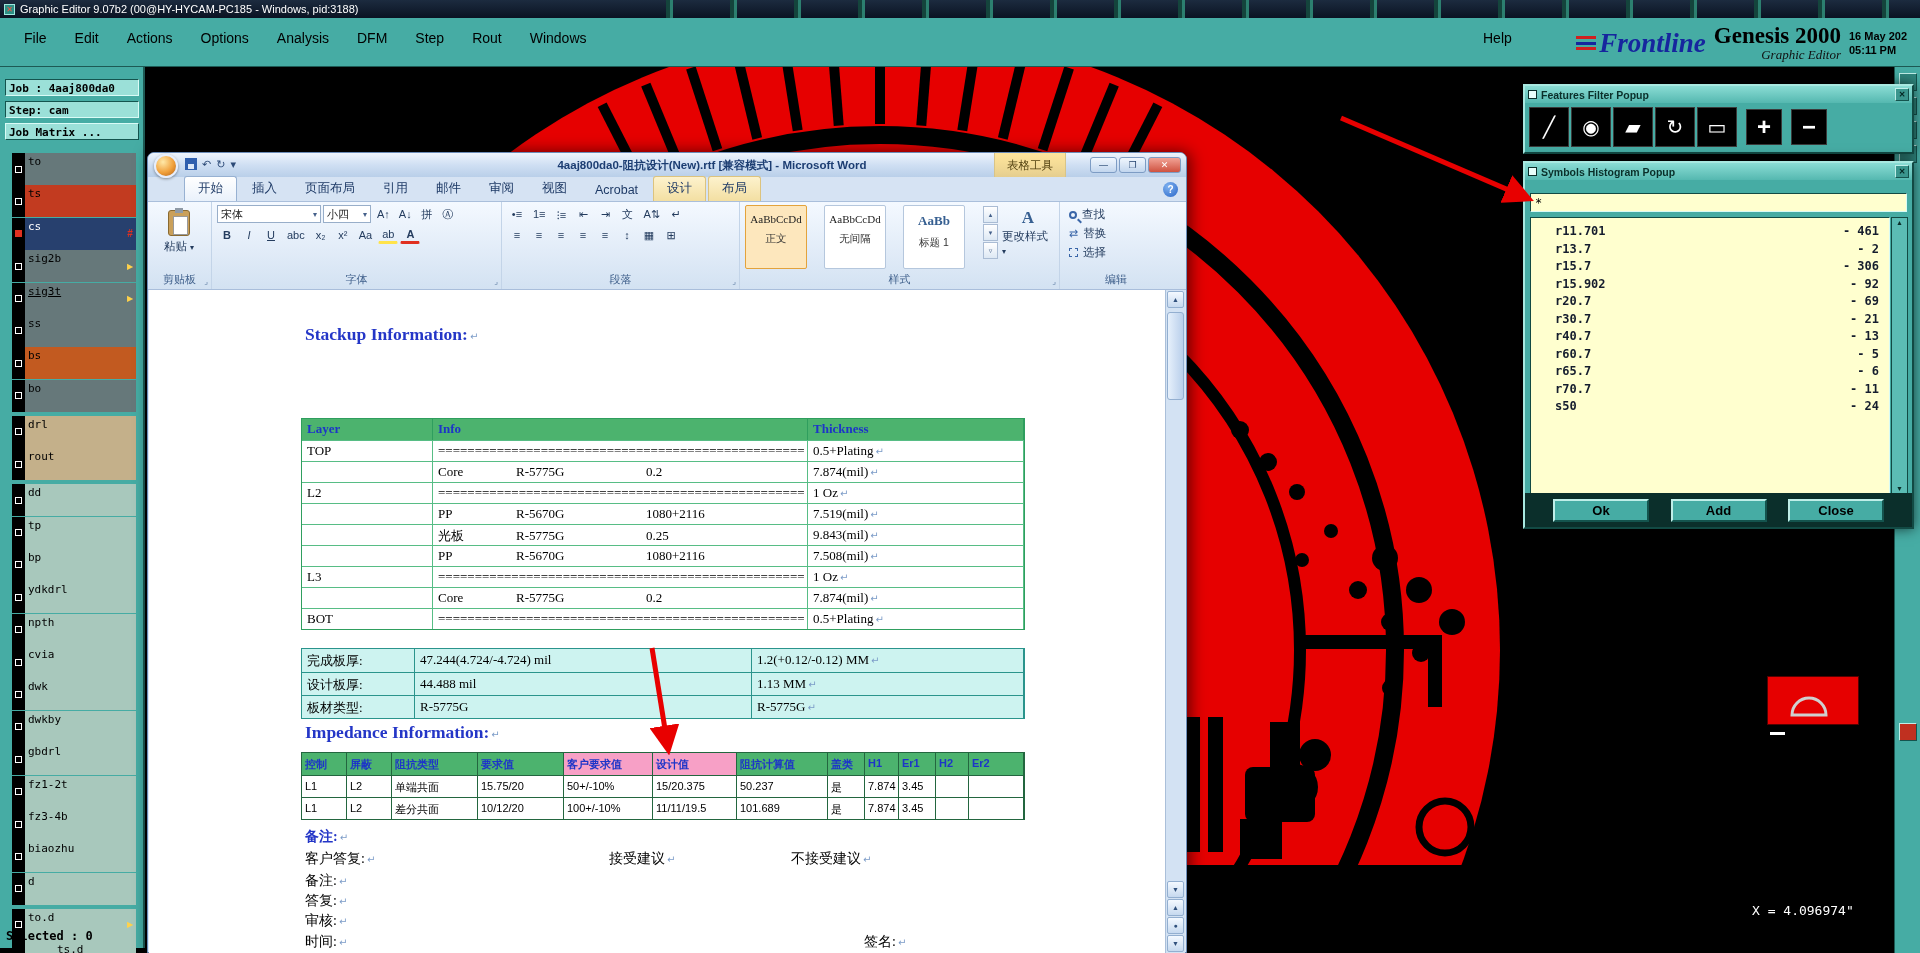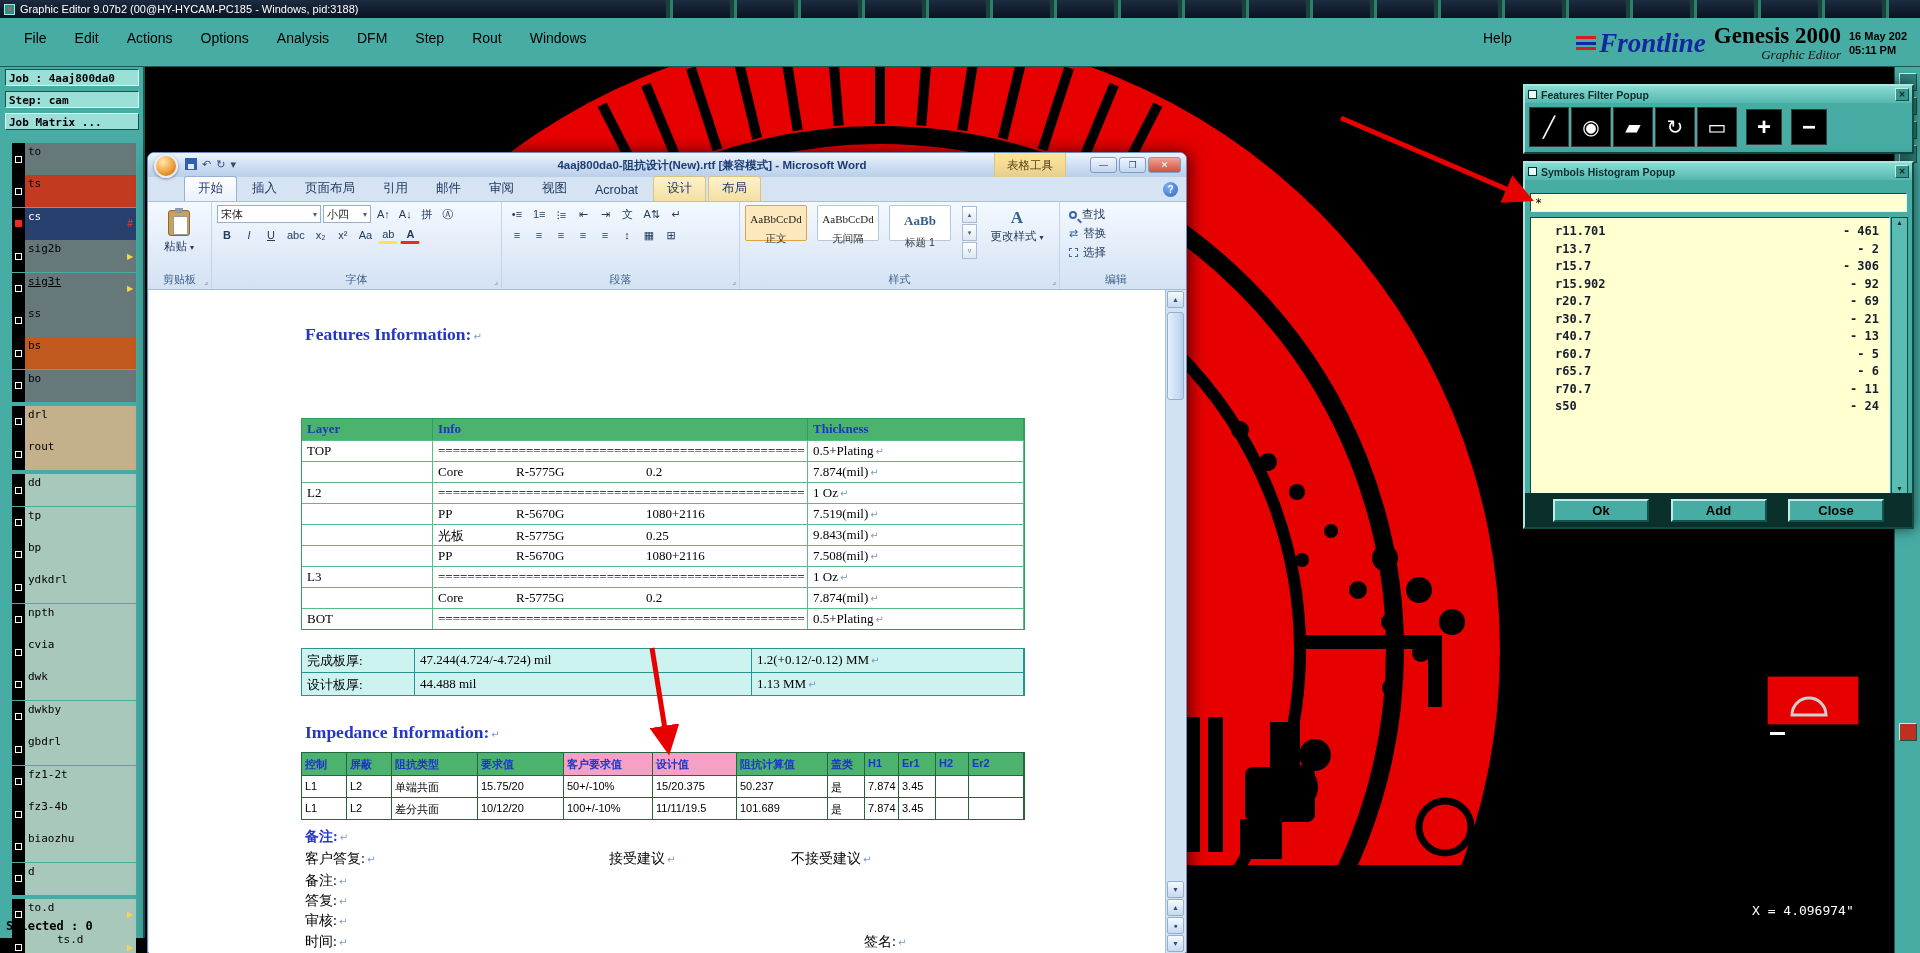--- a/index.html
+++ b/index.html
@@ -28,21 +28,21 @@
   .stripes{display:inline-block;margin-right:3px}
   .stripes i{display:block;width:20px;height:3px;margin:2.5px 0}
   .stripes i:nth-child(1),.stripes i:nth-child(3){background:#d02020}
   .stripes i:nth-child(2){background:#16269e}
   .gblock{text-align:right}
   .gname{font-family:"Liberation Serif",serif;font-weight:bold;font-size:23px;color:#000;line-height:23px}
   .gsub{font-family:"Liberation Serif",serif;font-style:italic;font-size:13px;color:#111}
   .dt{font-size:11px;font-weight:bold;color:#000;width:68px;line-height:14px;overflow:hidden}
 
   
-  .sidebar{position:absolute;left:0;top:52px;width:145px;height:886px;background:#46aca4;
+  .sidebar{position:absolute;left:0;top:62px;width:145px;height:886px;background:#46aca4;
     border-right:2px solid #1d5a54;z-index:4}
   .side-box{position:absolute;left:5px;width:134px;height:17px;background:#9be0d8;
     border:1px solid;border-color:#14544e #d9fbf6 #d9fbf6 #14544e;
     font:bold 11px "DejaVu Sans Mono",monospace;color:#000;padding:2px 3px;white-space:nowrap;overflow:hidden}
   #layer-list{position:absolute;left:12px;top:91px;width:124px}
   .layer-row{display:flex;height:32px;margin-bottom:0.4px;align-items:stretch}
   .layer-chk{width:13px;flex:0 0 13px;background:#000;display:flex;align-items:center;justify-content:center}
   .layer-chk-in{width:7px;height:7px;border:1px solid #fff}
   .layer-name{flex:1;font:11px "DejaVu Sans Mono",monospace;padding:2px 0 0 3px;white-space:nowrap;overflow:hidden}
   .layer-mark{width:12px;display:flex;align-items:center;justify-content:center;font-size:8px;color:#ffd24a}
@@ -102,22 +102,22 @@
     display:inline-flex;align-items:center;justify-content:center;border:1px solid transparent}
   .rbtn[data-name="text-highlight-button"]{border-bottom:3px solid #ffe34a}
   .rbtn[data-name="font-color-button"]{border-bottom:3px solid #e03020;font-weight:bold}
   .paste-col{display:flex;flex-direction:column;align-items:center;width:52px}
   .paste-icon{width:22px;height:26px;background:#caa05a;border:1px solid #8a6a30;border-radius:3px;
     position:relative;margin-top:5px}
   .paste-icon::before{content:"";position:absolute;left:6px;top:-3px;width:8px;height:5px;background:#8f9aa6}
   .paste-icon::after{content:"";position:absolute;left:4px;top:5px;width:13px;height:17px;background:#fff;border:1px solid #999}
   .paste-label{font-size:11.5px;color:#243c5e;margin-top:3px}
   .scards{display:flex;align-items:flex-start}
-  .scard{width:62px;height:36px;background:#fff;border:1px solid #b5c7dd;border-radius:2px;
-    text-align:center;padding-top:7px;margin-right:10px}
+  .scard{width:62px;height:64px;background:#fff;border:1px solid #b5c7dd;border-radius:2px;
+    text-align:center;padding-top:7px;margin-right:17px}
   .scard.sel{background:#fde7bd;border-color:#e3a33c}
   .ssample{font-family:"Liberation Serif",serif;font-size:11px;color:#222;white-space:nowrap}
   .ssample.hd{font-weight:bold;color:#365f91;font-size:13px}
   .sname{font-size:10.5px;color:#333;margin-top:7px}
   .sarrows{display:flex;flex-direction:column;gap:1px;margin:1px 4px 0 1px}
   .sarrow{width:15px;height:17px;border:1px solid #aabcd4;background:linear-gradient(#fff,#dde8f4);
     font-size:7px;text-align:center;line-height:16px;color:#44608a}
   .chgstyle{width:72px;display:flex;flex-direction:column;align-items:center;justify-content:center;
     gap:2px;font-size:11.5px;color:#243c5e;padding-top:4px}
   .chg-icon{font-family:"Liberation Serif",serif;font-weight:bold;font-size:17px;color:#365f91;line-height:18px}
@@ -694,21 +694,21 @@
               <span class="ico-select" data-name="select-icon"></span>
               <span>选择</span>
             </div>
           </div>
         <div class="rg-label">编辑</div>
       </div>
     </div>
 
     <div class="w-doc" data-name="word-document">
       <div class="doc-title" style="top:34px" data-name="stackup-heading">
-        <span>Features Information:</span><span class="pm">↵</span>
+        <span>Stackup Information:</span><span class="pm">↵</span>
       </div>
 
       <div class="stk" data-name="stackup-table">
         <div class="stk-head" id="stk-head">
             <div class="stk-hcell" data-name="stackup-header">Layer</div>
             <div class="stk-hcell" data-name="stackup-header">Info</div>
             <div class="stk-hcell" data-name="stackup-header">Thickness</div>
           </div>
         <div id="stk-body">
             <div class="stk-row" data-name="stackup-row">
@@ -763,20 +763,25 @@
         <div id="board-body">
             <div class="brd-row" data-name="board-row">
               <div class="brd-c">完成板厚:</div>
               <div class="brd-c">47.244(4.724/-4.724) mil</div>
               <div class="brd-c">1.2(+0.12/-0.12) MM<span class="pm">↵</span></div>
             </div>
             <div class="brd-row" data-name="board-row">
               <div class="brd-c">设计板厚:</div>
               <div class="brd-c">44.488 mil</div>
               <div class="brd-c">1.13 MM<span class="pm">↵</span></div>
+            </div>
+            <div class="brd-row" data-name="board-row">
+              <div class="brd-c">板材类型:</div>
+              <div class="brd-c">R-5775G</div>
+              <div class="brd-c">R-5775G<span class="pm">↵</span></div>
             </div>
           </div>
       </div>
 
       <div class="doc-title" style="top:432px" data-name="impedance-heading">
         <span>Impedance Information:</span><span class="pm">↵</span>
       </div>
 
       <div class="imp" data-name="impedance-table">
         <div class="imp-head" id="imp-head">

